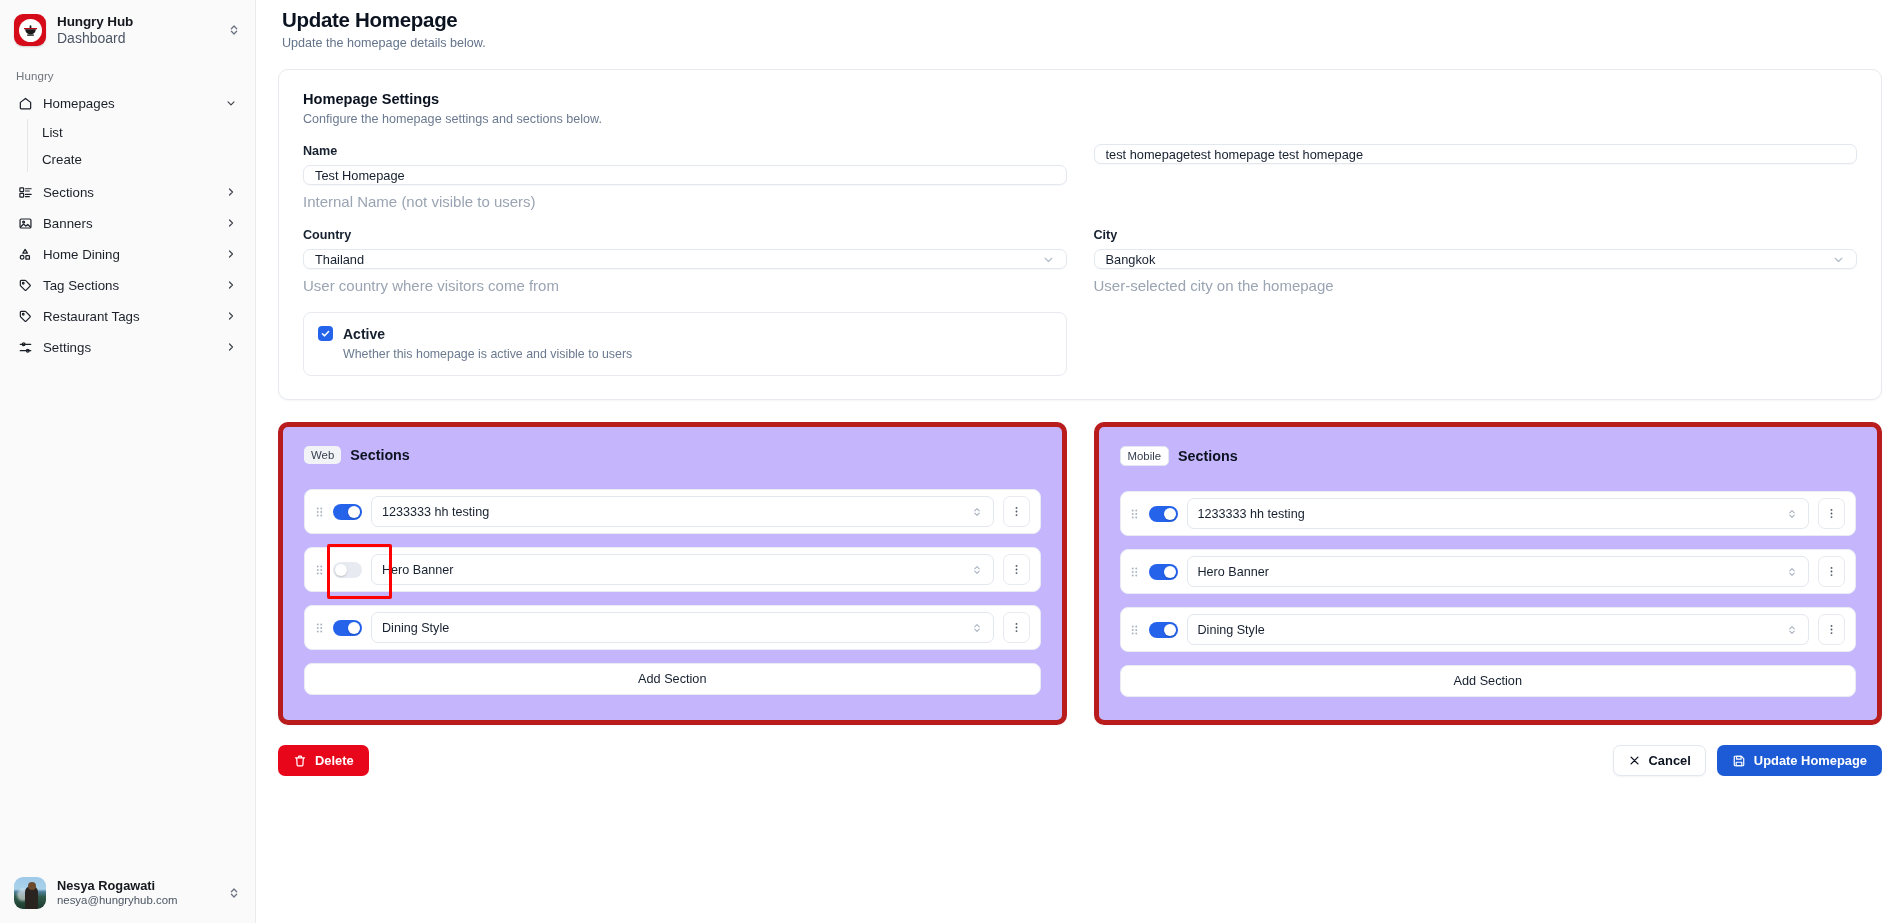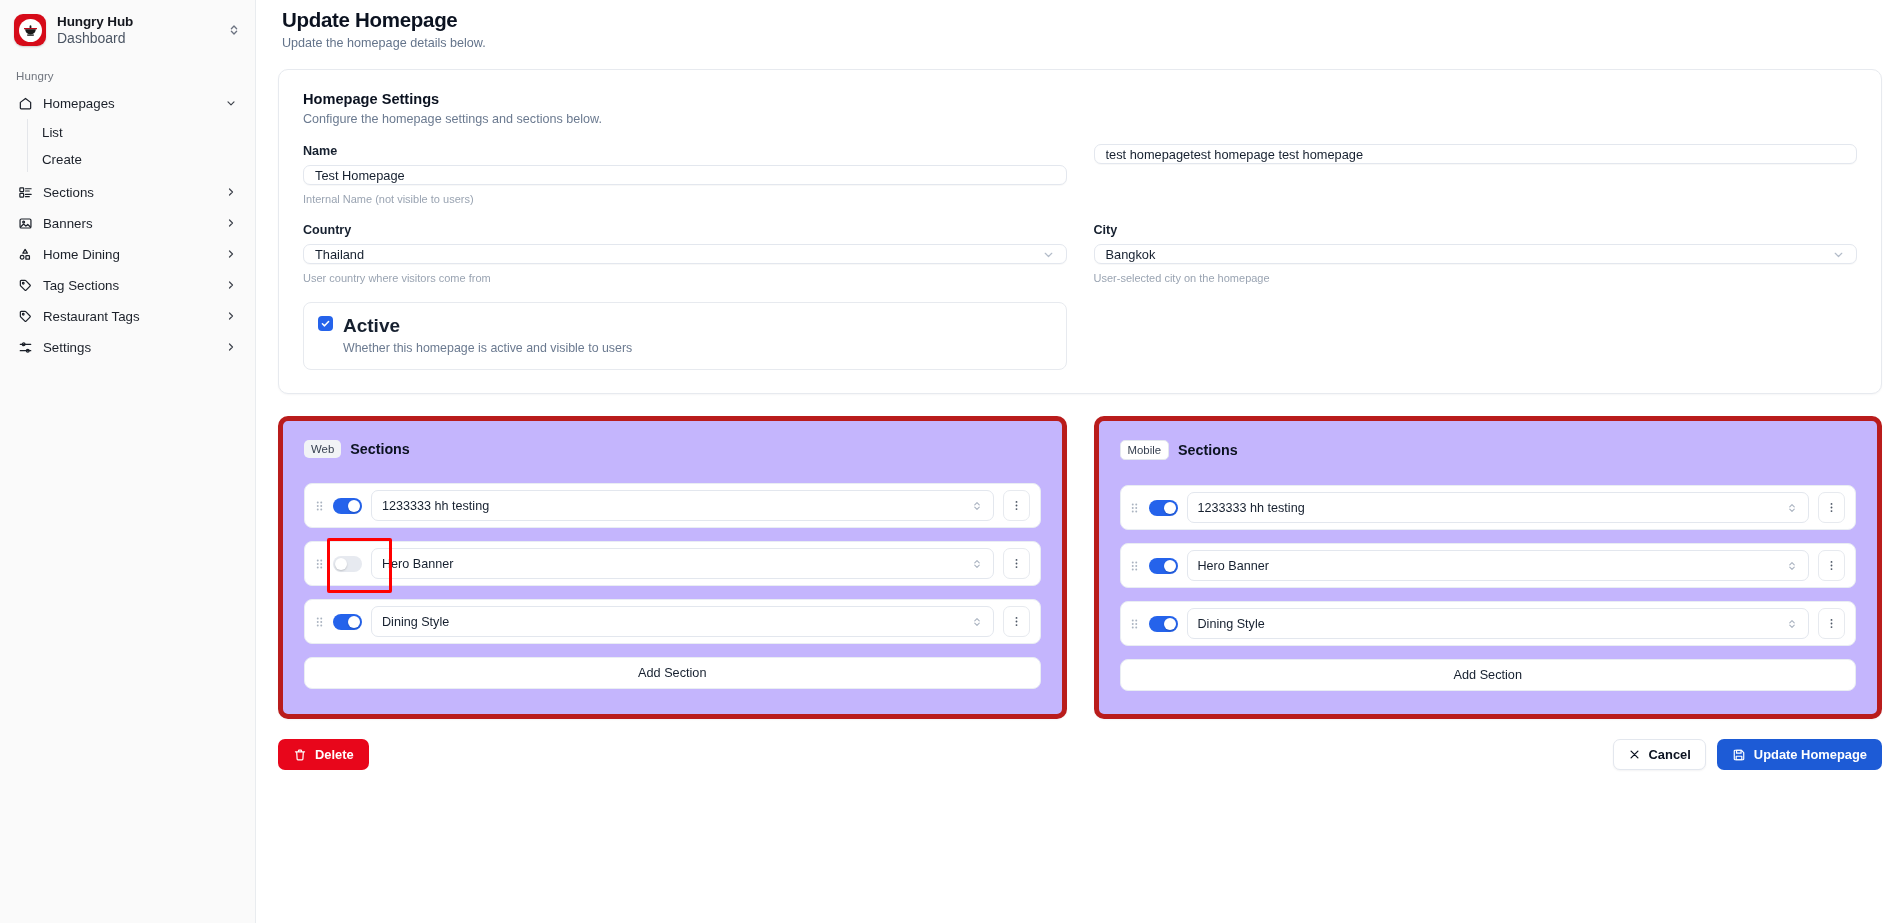--- a/index.html
+++ b/index.html
@@ -103,33 +103,33 @@
   .input, .select {
     width: 100%; height: 20px;
     border: 1px solid #e3e7ee; border-radius: 7px;
     background: #fff; font-size: 12.8px; color: #16202f;
     padding: 0 11px; font-family: inherit;
     display: flex; align-items: center;
     box-shadow: 0 1px 1px rgba(16,24,40,.03);
   }
   .select { justify-content: space-between; cursor: pointer; }
   .select .chev { color: #b3bcc9; width: 13px; height: 13px; display:flex;align-items:center;justify-content:center;}
-  .hint { font-size: 11px; color: #9aa4b2; margin-top: 8px; }
+  .hint { font-size: 15px; color: #9aa4b2; margin-top: 8px; }
 
   .checkbox-card {
     margin-top: 18px; border: 1px solid #e7eaef; border-radius: 8px;
     padding: 12px 14px 14px 14px; width: calc(50% - 13.5px);
     display: flex; gap: 10px; align-items: flex-start;
   }
   .cb {
     width: 15px; height: 15px; border-radius: 4px; background: #2563eb;
     flex: 0 0 15px; margin-top: 1px; position: relative; cursor: pointer;
     display:flex;align-items:center;justify-content:center;
   }
-  .cb-title { font-size: 19px; font-weight: 700; color: #16202f; }
+  .cb-title { font-size: 14px; font-weight: 700; color: #16202f; }
   .cb-sub { font-size: 12.4px; color: #6b7a90; margin-top: 4px; }
 
   
   .panels { display: grid; grid-template-columns: 1fr 1fr; column-gap: 27px; margin-top: 22px; }
   .panel {
     border: 5px solid #b91c1c; border-radius: 10px; background: #c4b5fd;
     padding: 19px 21px 23px 21px;
     box-shadow: 0 1px 2px rgba(16,24,40,.04);
   }
   .panel-head { display: flex; align-items: center; gap: 9px; margin-bottom: 25px; }
@@ -341,20 +341,36 @@
           <svg width="12" height="12" viewBox="0 0 16 16" fill="none" stroke="currentColor" stroke-width="1.6" stroke-linecap="round" stroke-linejoin="round">
               <path d="M6 4l4 4-4 4"></path>
             </svg>
         </span>
       </div>
 
     </nav>
 
     <div class="sidebar-spacer"></div>
 
+    <div class="user-row">
+      <div class="avatar">
+        <span class="sun"></span>
+          <span class="person"></span>
+          <span class="head"></span>
+      </div>
+      <div class="user-text">
+        <span class="user-name">Nesya Rogawati</span>
+        <span class="user-email">nesya@hungryhub.com</span>
+      </div>
+      <span class="updown">
+        <svg width="14" height="14" viewBox="0 0 16 16" fill="none" stroke="currentColor" stroke-width="1.5" stroke-linecap="round" stroke-linejoin="round">
+            <path d="M5 6.5 8 3.5l3 3M5 9.5l3 3 3-3"></path>
+          </svg>
+      </span>
+    </div>
   </aside>
 
   <main class="main">
 
     <div class="page-head">
       <div class="page-title">Update Homepage</div>
       <div class="page-sub">Update the homepage details below.</div>
     </div>
 
     <section class="card">

